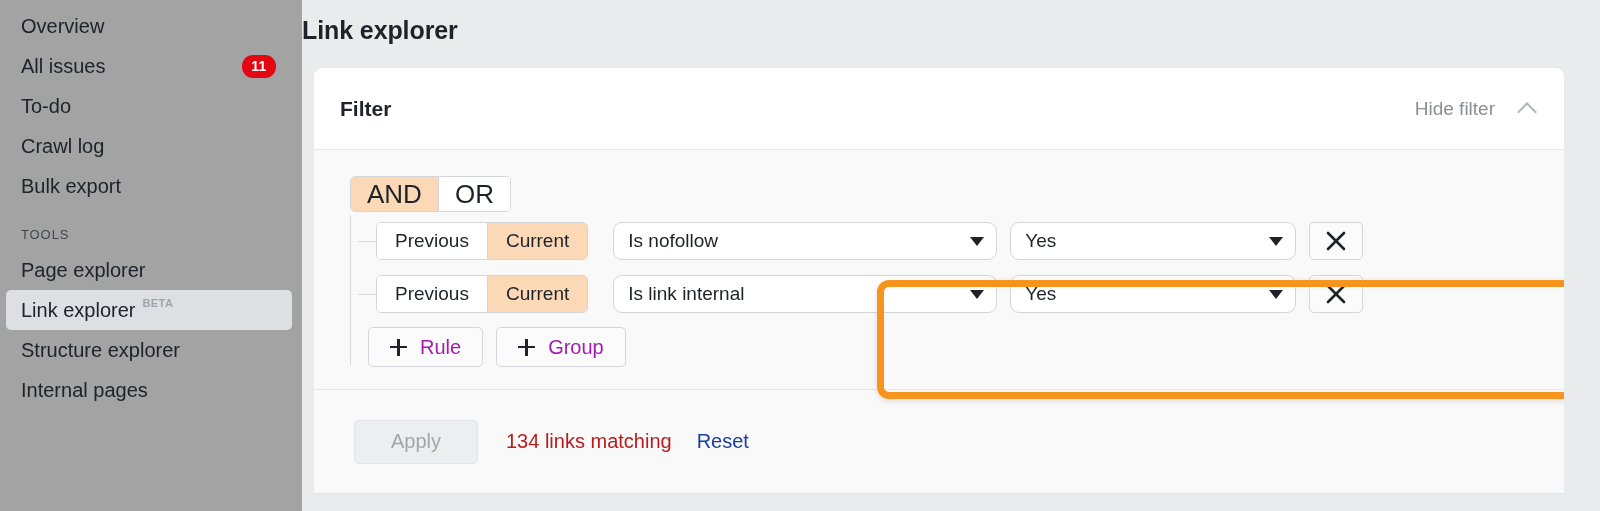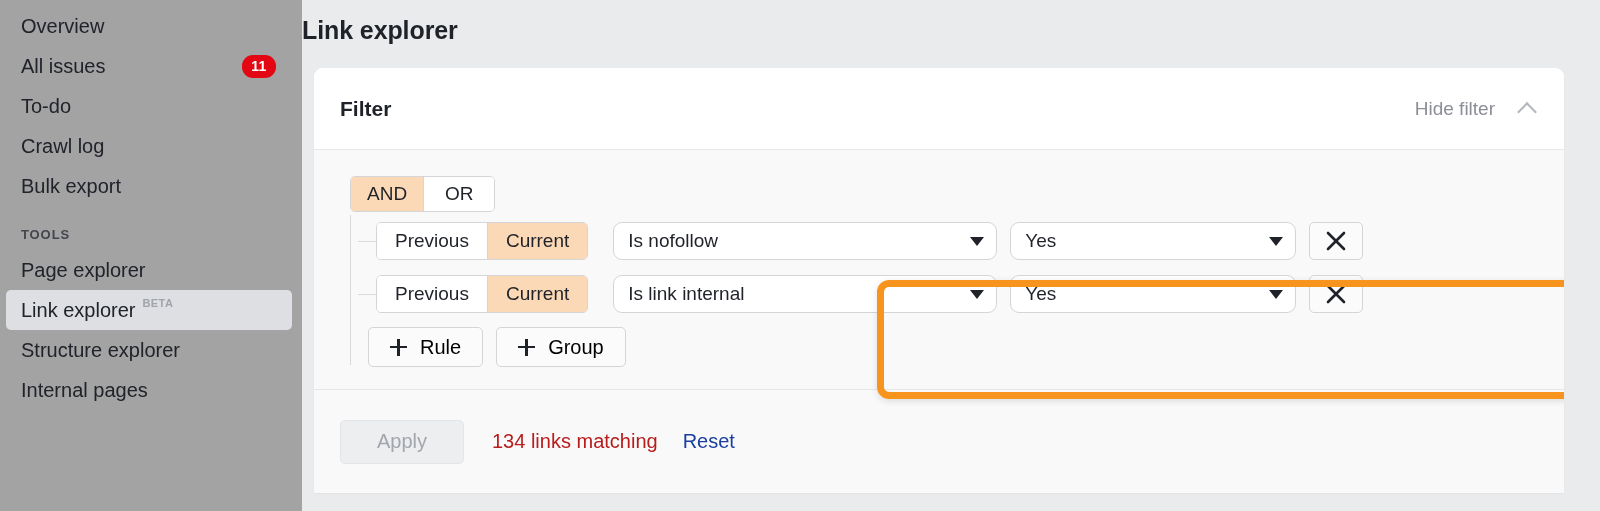--- a/index.html
+++ b/index.html
@@ -61,21 +61,21 @@
     min-width: 34px;
     height: 23px;
     display: flex;
     align-items: center;
     justify-content: center;
     padding: 0 7px;
     letter-spacing: 0.3px;
   }
   .nav-section {
     font-size: 13px;
-    font-weight: bold;
+    font-weight: normal;
     letter-spacing: 0.9px;
     color: #43464d;
     padding: 0 15px;
     margin: 18px 0 6px 6px;
     height: 20px;
     display: flex;
     align-items: center;
   }
 
   
@@ -155,21 +155,21 @@
     border: 1px solid #d3d5d9;
     border-radius: 5px;
     overflow: hidden;
     background: #fff;
     height: 36px;
   }
   .seg .opt {
     display: flex;
     align-items: center;
     justify-content: center;
-    font-size: 19px;
+    font-size: 26px;
     color: #1f2228;
     padding: 0 16px;
     cursor: pointer;
     background: #fff;
     border-right: 1px solid #d3d5d9;
     min-width: 70px;
   }
   .seg .opt:last-child { border-right: none; }
   .seg .opt.sel { background: #fbd9b7; }
 
@@ -259,21 +259,21 @@
   .addbtn {
     height: 40px;
     border: 1px solid #d3d5d9;
     border-radius: 5px;
     background: #fbfbfc;
     display: flex;
     align-items: center;
     gap: 13px;
     padding: 0 21px;
     font-size: 20px;
-    color: #000000;
+    color: #a21caf;
     cursor: pointer;
   }
   .plus {
     position: relative;
     width: 17px; height: 17px;
     flex: none;
   }
   .plus::before, .plus::after {
     content: "";
     position: absolute;
@@ -282,21 +282,21 @@
   .plus::before { left: 0; top: 7px; width: 17px; height: 2.6px; }
   .plus::after  { top: 0; left: 7px; height: 17px; width: 2.6px; }
 
   
   .card-footer {
     background: #f9f9fa;
     border-top: 1px solid #e6e7e9;
     height: 104px;
     display: flex;
     align-items: center;
-    padding: 0 26px;
+    padding: 0 40px;
   }
   .apply-btn {
     width: 124px; height: 44px;
     background: #eceef0;
     border: 1px solid #e2e4e7;
     border-radius: 5px;
     color: #a3a6ac;
     font-size: 20px;
     display: flex;
     align-items: center;

